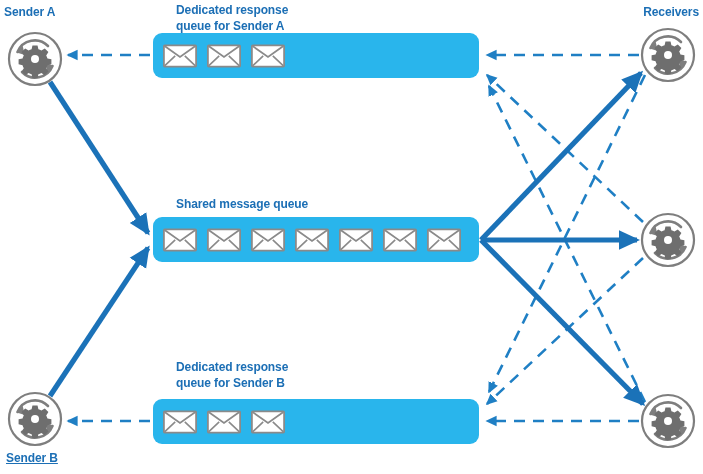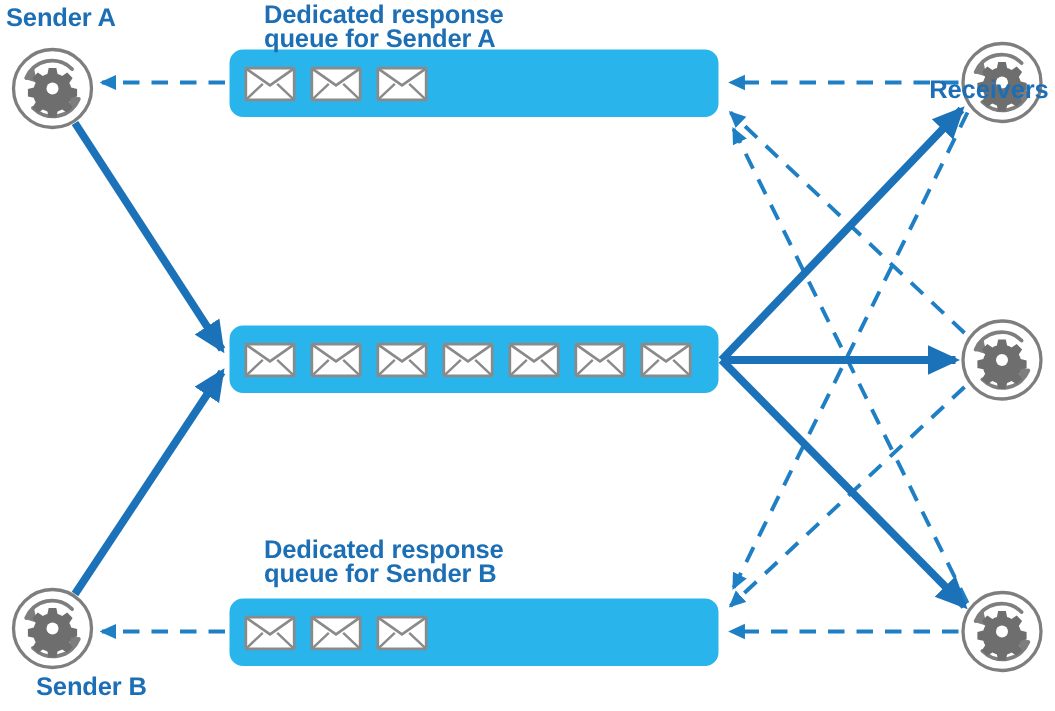--- a/index.html
+++ b/index.html
@@ -7,21 +7,21 @@
   body{
     font-family:"Liberation Sans","DejaVu Sans",sans-serif;
     width:703px;height:474px;overflow:hidden;position:relative;
   }
   #stage{position:relative;width:703px;height:474px;background:#ffffff;}
   #stage svg{position:absolute;left:0;top:0;width:703px;height:474px;}
   .lbl{
     position:absolute;
     color:#1C6FB5;
     font-weight:bold;
-    font-size:17px;
+    font-size:12px;
     line-height:16px;
     white-space:pre-line;
     letter-spacing:-0.1px;
   }
   .lbl.center{text-align:left;}
   .lbl.right{text-align:right;}
 </style>
 </head>
 <body>
 
@@ -119,24 +119,25 @@
     </g>
     <g>
       <use href="#gear-refresh" x="668" y="55"></use>
       <use href="#gear-refresh" x="668" y="240"></use>
       <use href="#gear-refresh" x="668" y="421"></use>
     </g>
   </svg>
 
   <div class="lbl" style="left:4px; top:4px;">Sender A</div>
 
-  <div class="lbl" style="left:24px; top:450px;">Sender B</div>
+  <div class="lbl" style="left:6px; top:450px;text-decoration:underline;">Sender B</div>
 
-  <div class="lbl right" style="left:553px; top:4px; width:146px;margin-top:48px;">Receivers</div>
+  <div class="lbl right" style="left:553px; top:4px; width:146px;">Receivers</div>
 
   <div class="lbl center" style="left:176px; top:2px; width:280px;">Dedicated response
 queue for Sender A</div>
 
+  <div class="lbl center" style="left:176px; top:196px; width:280px;">Shared message queue</div>
 
   <div class="lbl center" style="left:176px; top:359px; width:280px;">Dedicated response
 queue for Sender B</div>
 
 </div>
 
 </body></html>

